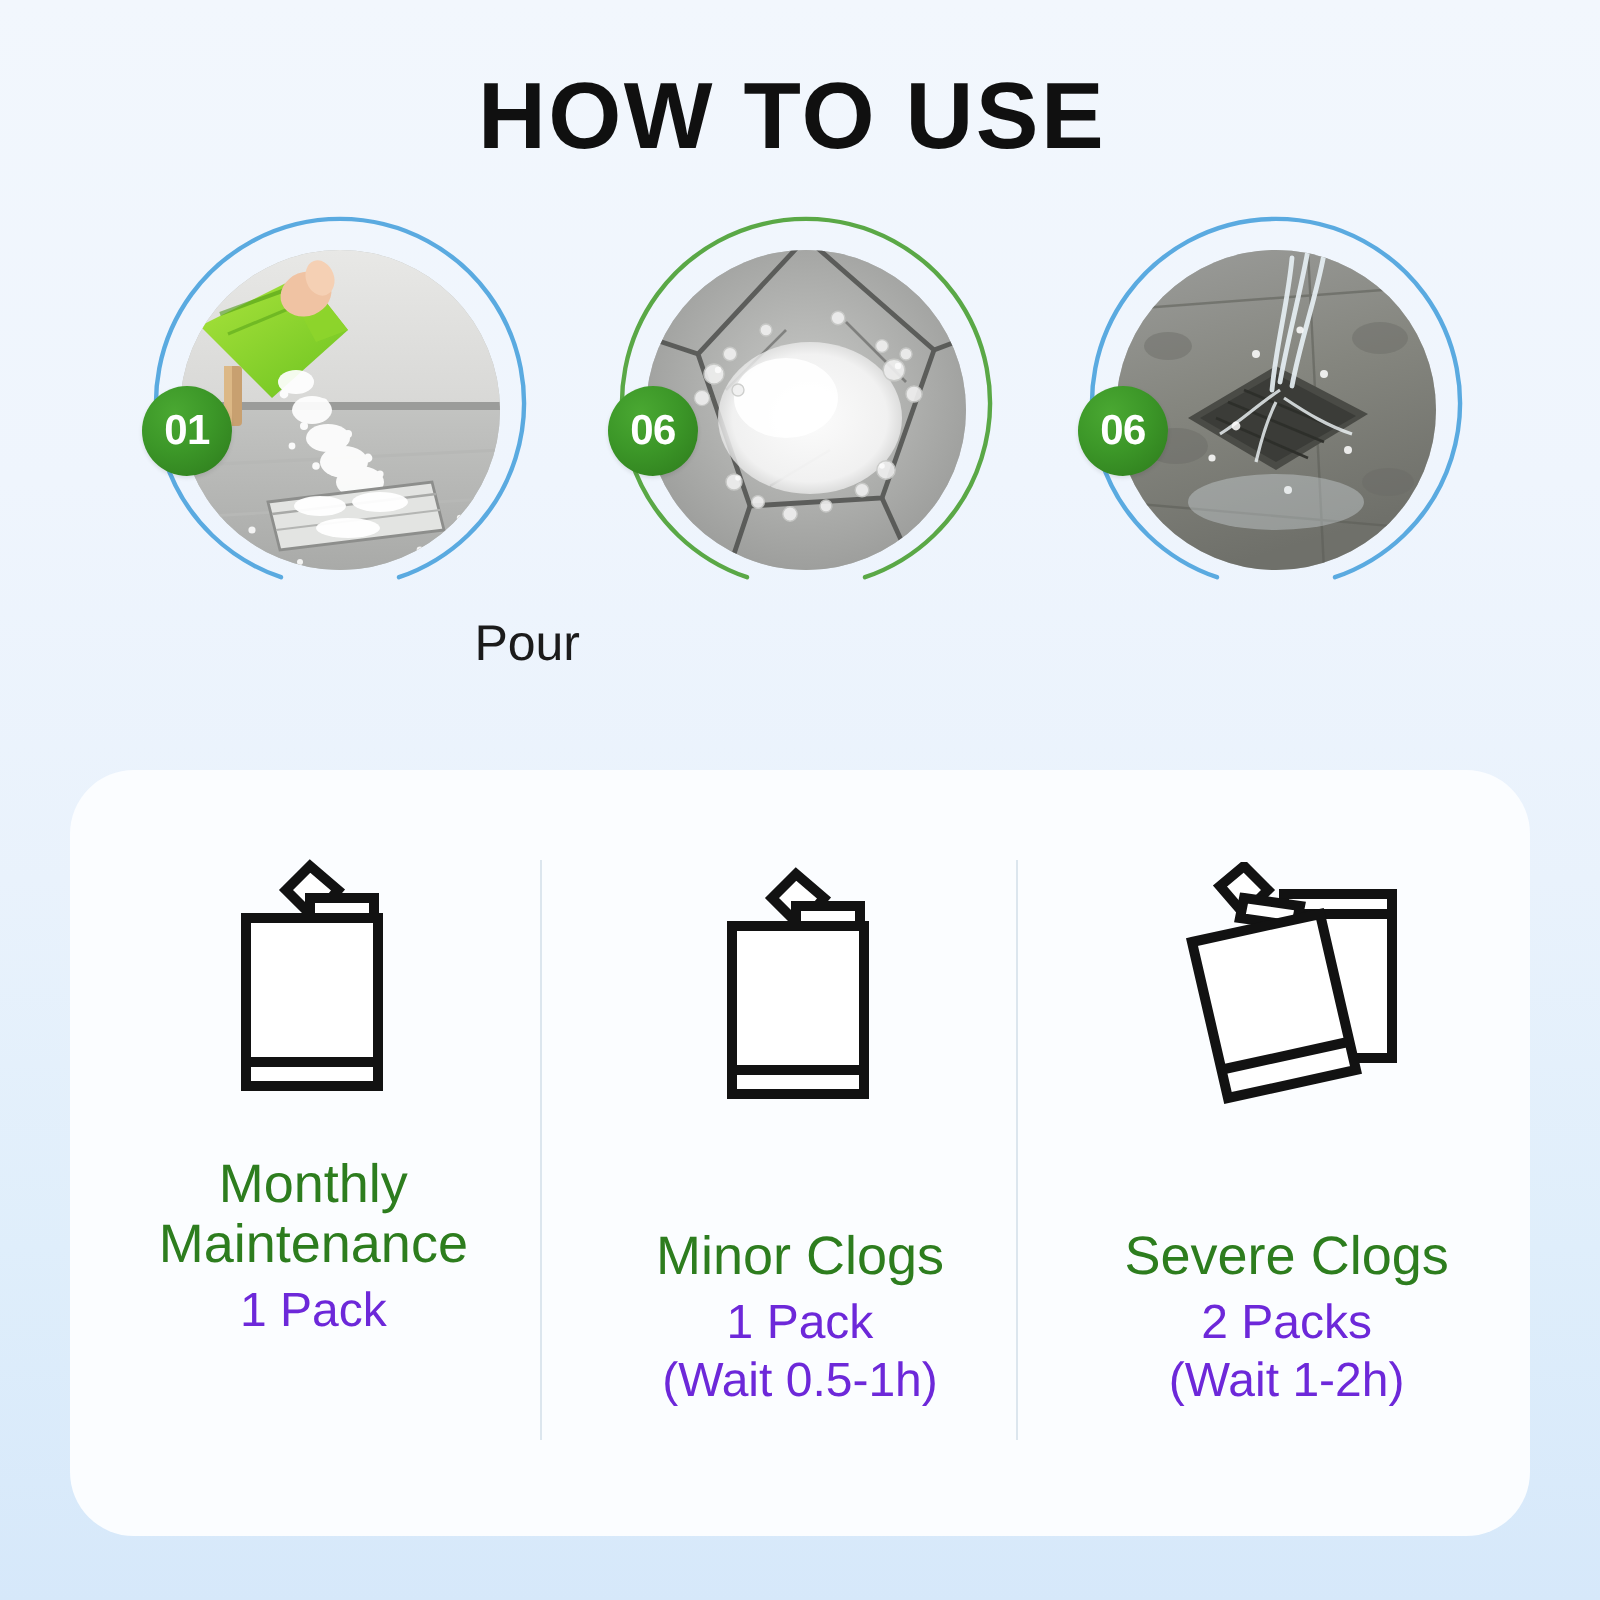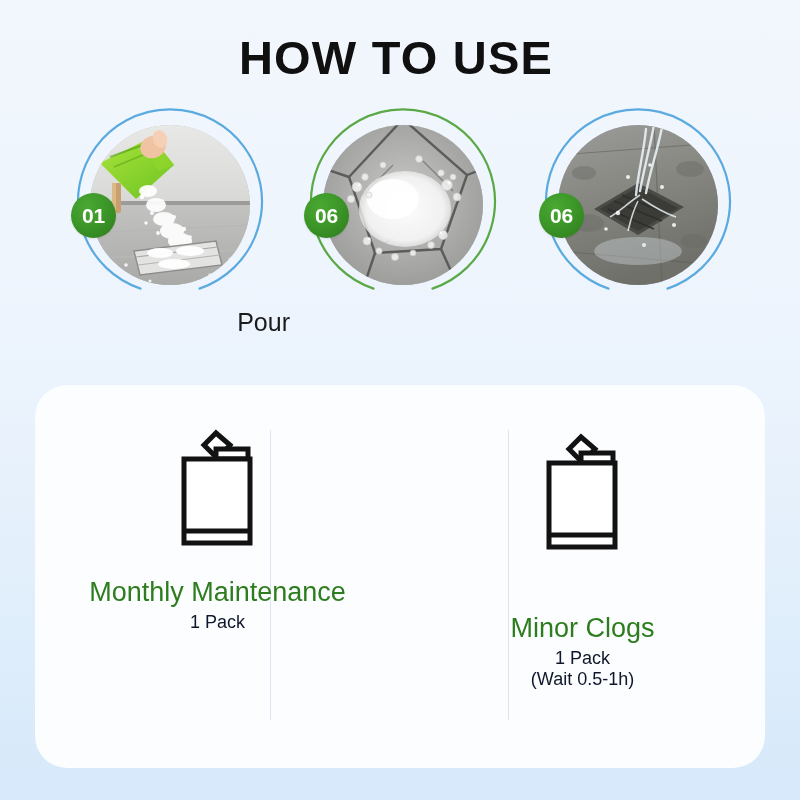--- a/index.html
+++ b/index.html
@@ -147,22 +147,22 @@
   .icon-box svg { display: block; }
 
   .col-title {
     color: #2d7d1e;
     font-size: 27px;
     line-height: 1.12;
     text-align: center;
     margin-top: 6px;
   }
   .col-sub {
-    color: #0f172a;
-    font-size: 18px;
+    color: #6d28d9;
+    font-size: 24px;
     line-height: 1.18;
     text-align: center;
     margin-top: 5px;
     white-space: pre-line;
   }
   .col-1 .icon-box { margin-top: 26px; }
   .col-1 .col-title { }
   .col-2 .col-title { margin-top: 38px; }
   .col-3 .col-title { margin-top: 38px; }
 </style>
@@ -404,15 +404,32 @@
             <rect x="18" y="32" width="66" height="84" fill="#ffffff"></rect>
             <path d="M18 104 L84 104"></path>
           </g>
         </svg>
       </div>
       <div class="col-title">Minor Clogs</div>
       <div class="col-sub">1 Pack
 (Wait 0.5-1h)</div>
     </div>
 
+    <div class="col col-3">
+      <div class="icon-box">
+        <svg width="126" height="128" viewBox="0 0 126 128">
+          <g fill="none" stroke="#121212" stroke-width="5" stroke-linejoin="miter">
+            <rect x="62" y="16" width="54" height="82" fill="#ffffff"></rect>
+            <path d="M62 26 L116 26"></path>
+            <path d="M30 12 L42 2 L54 14 L42 26 Z" fill="#ffffff"></path>
+            <path d="M42 18 L70 22 L68 32 L40 28 Z" fill="#ffffff"></path>
+            <path d="M16 40 L80 26 L98 104 L34 118 Z" fill="#ffffff"></path>
+            <path d="M30 104 L94 90"></path>
+          </g>
+        </svg>
+      </div>
+      <div class="col-title">Severe Clogs</div>
+      <div class="col-sub">2 Packs
+(Wait 1-2h)</div>
+    </div>
 
   </div>
 </div>
 
 </body></html>

